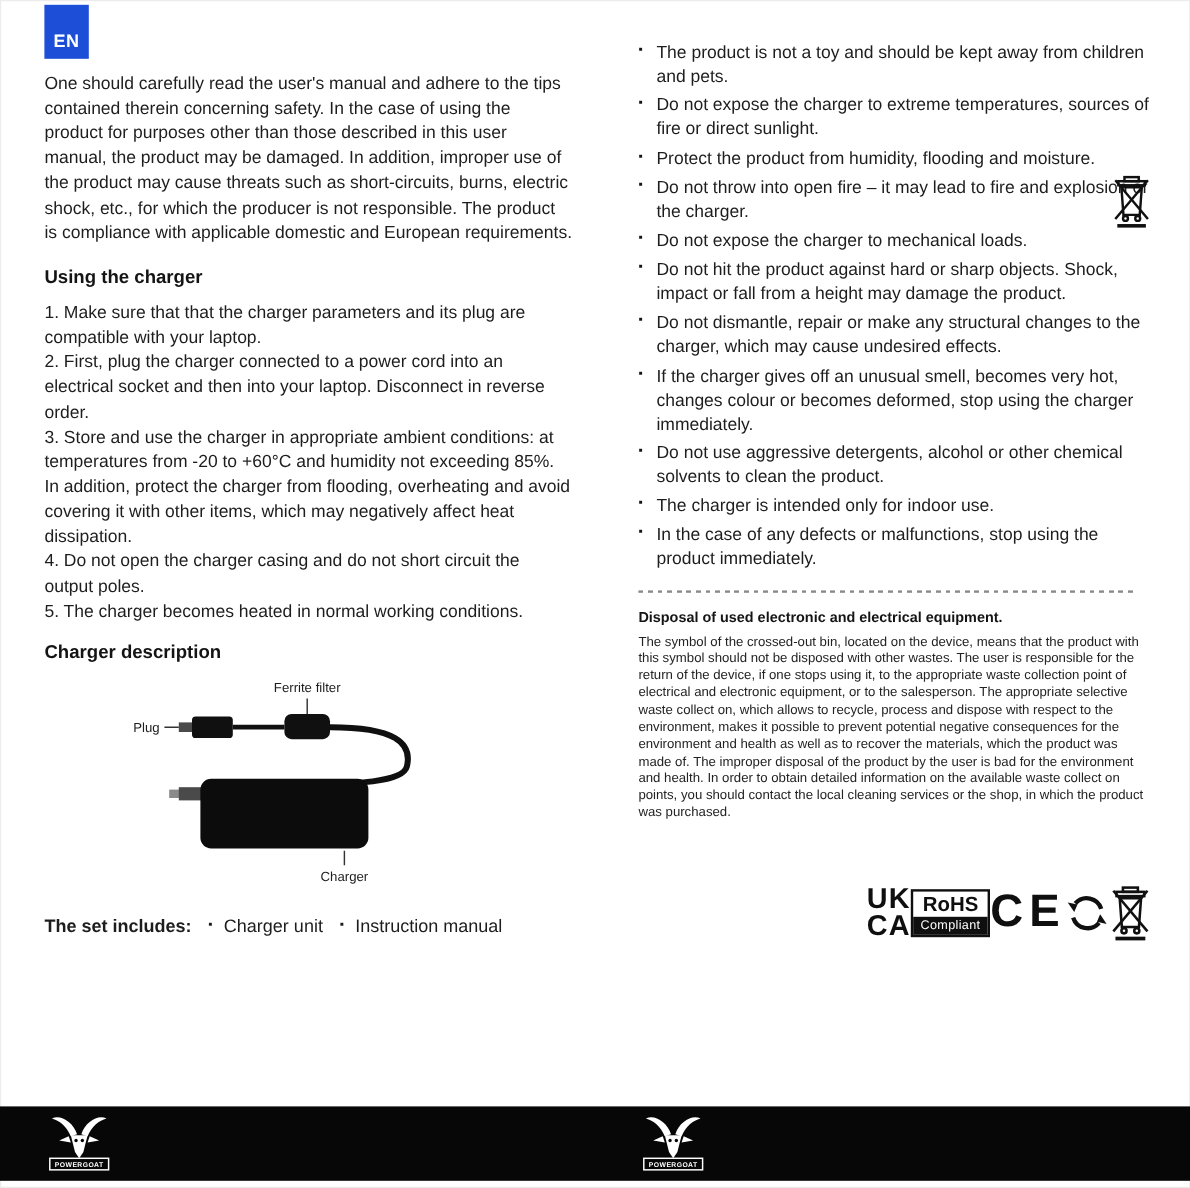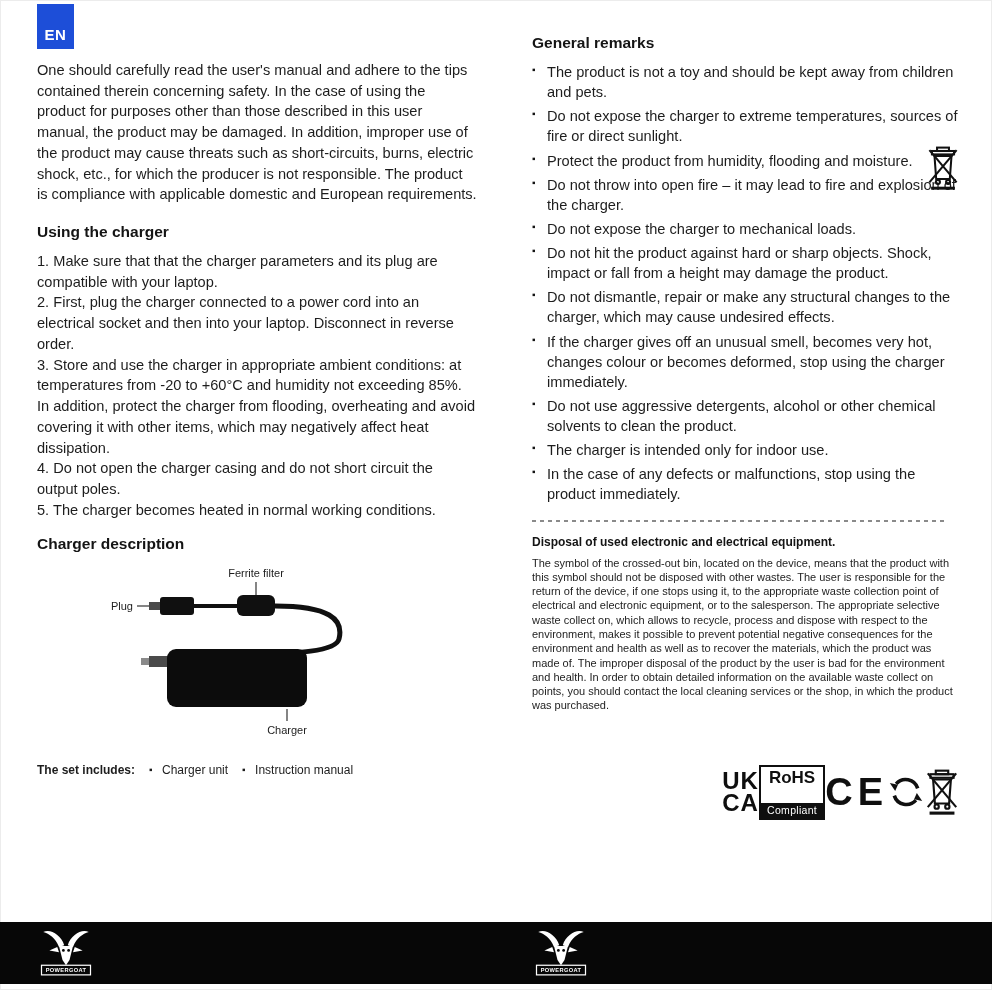--- a/index.html
+++ b/index.html
@@ -29,26 +29,26 @@
   }
   .divider{
     height:2px;width:416px;margin:15px 0 13px;
     background-image:repeating-linear-gradient(90deg,#8a8a8a 0 4px,transparent 4px 8px);
   }
   .disposal-title{font-size:12px;font-weight:bold;margin:0 0 7px;color:#141414;}
   .disposal-text{font-size:11px;line-height:1.3;margin:0;width:424px;color:#232323;}
   .logos{display:flex;align-items:center;justify-content:flex-end;margin-top:52px;padding-right:2px;}
   .ukca{display:flex;flex-direction:column;font-weight:800;font-size:24px;line-height:0.92;letter-spacing:1px;color:#0f0f0f;}
   .rohs{border:2.5px solid #0f0f0f;display:flex;flex-direction:column;text-align:center;}
-  .rohs-top{font-weight:800;font-size:17px;padding:1px 8px 15px;color:#0f0f0f;}
+  .rohs-top{font-weight:800;font-size:17px;padding:1px 8px 0;color:#0f0f0f;}
   .rohs-bottom{background:#0f0f0f;color:#fff;font-size:10.5px;padding:1px 5px 2px;letter-spacing:0.3px;}
   .ce{font-size:38px;font-weight:600;letter-spacing:5px;color:#0f0f0f;}
   .weee-top{position:absolute;left:926px;top:144px;}
   .dlabel{font-size:11px;fill:#1d1d1d;}
-  .set-row{display:flex;align-items:baseline;gap:14px;margin-top:16px;font-size:12px;}
+  .set-row{display:flex;align-items:baseline;gap:14px;margin-top:16px;font-size:15px;}
   .set-label{font-weight:bold;}
   .set-item{position:relative;padding-left:13px;}
   .set-item::before{content:"▪";position:absolute;left:0;top:1px;font-size:10px;}
   .footer{position:absolute;left:0;bottom:6px;width:100%;height:62px;background:#070707;}
   .goat{position:absolute;top:4px;}
   .goat.g1{left:38px;}
   .goat.g2{left:533px;}
   .goat-banner-text{font-size:6.5px;font-weight:bold;fill:#ffffff;letter-spacing:0.4px;}
 </style>
 </head>
@@ -99,21 +99,20 @@
     </svg>
 
     <div class="set-row">
       <span class="set-label">The set includes:</span>
       <span class="set-item">Charger unit</span>
       <span class="set-item">Instruction manual</span>
     </div>
   </div>
 
   <div class="col-right">
-    <h2 class="heading">General remarks</h2>
     <ul class="remarks">
       <li>The product is not a toy and should be kept away from children and pets.</li>
       <li>Do not expose the charger to extreme temperatures, sources of fire or direct sunlight.</li>
       <li>Protect the product from humidity, flooding and moisture.</li>
       <li>Do not throw into open fire – it may lead to fire and explosion of the charger.</li>
       <li>Do not expose the charger to mechanical loads.</li>
       <li>Do not hit the product against hard or sharp objects. Shock, impact or fall from a height may damage the product.</li>
       <li>Do not dismantle, repair or make any structural changes to the charger, which may cause undesired effects.</li>
       <li>If the charger gives off an unusual smell, becomes very hot, changes colour or becomes deformed, stop using the charger immediately.</li>
       <li>Do not use aggressive detergents, alcohol or other chemical solvents to clean the product.</li>

